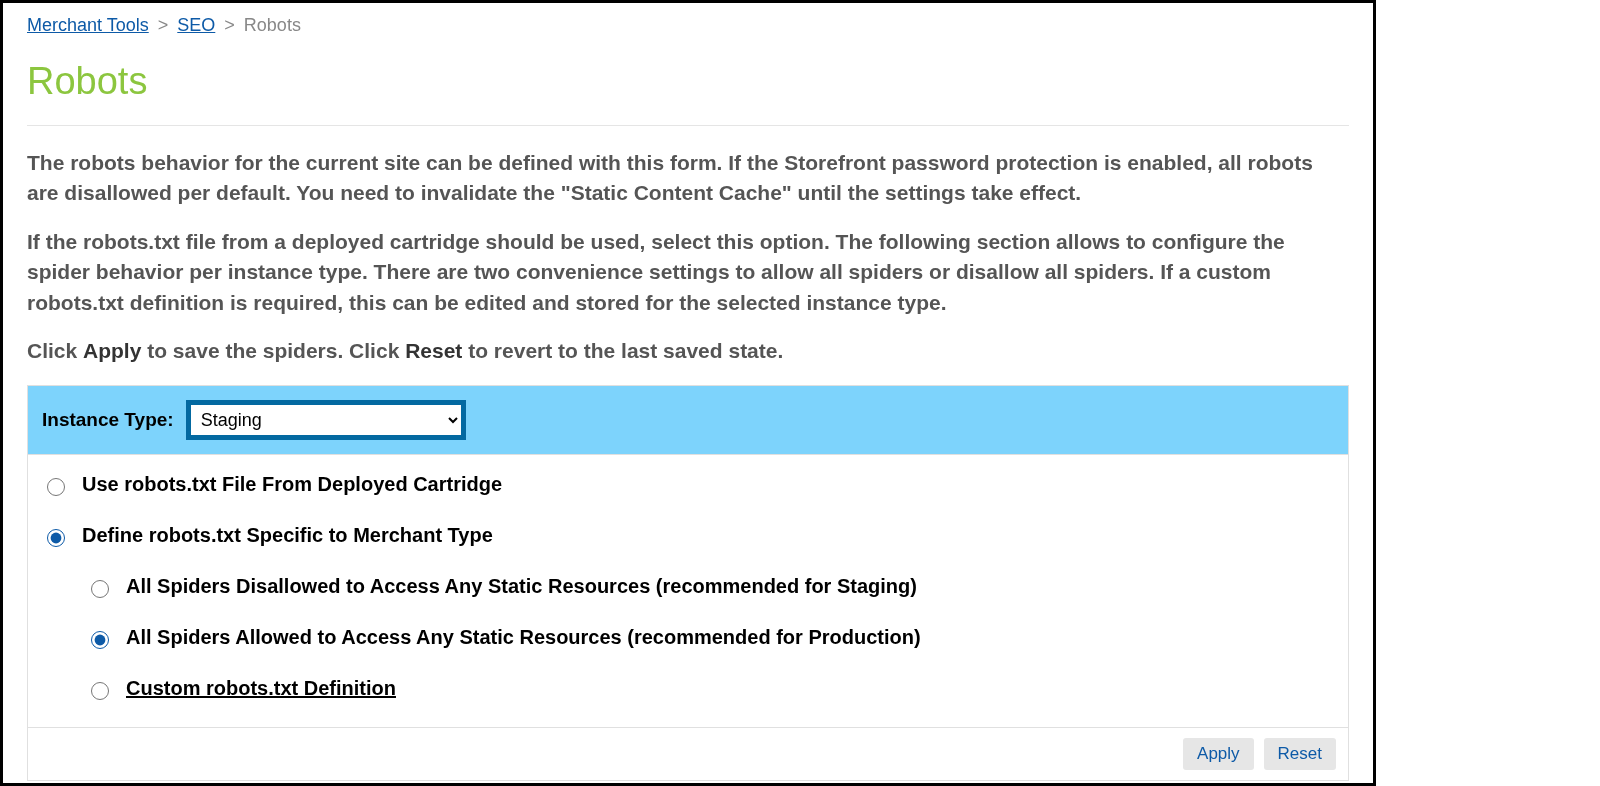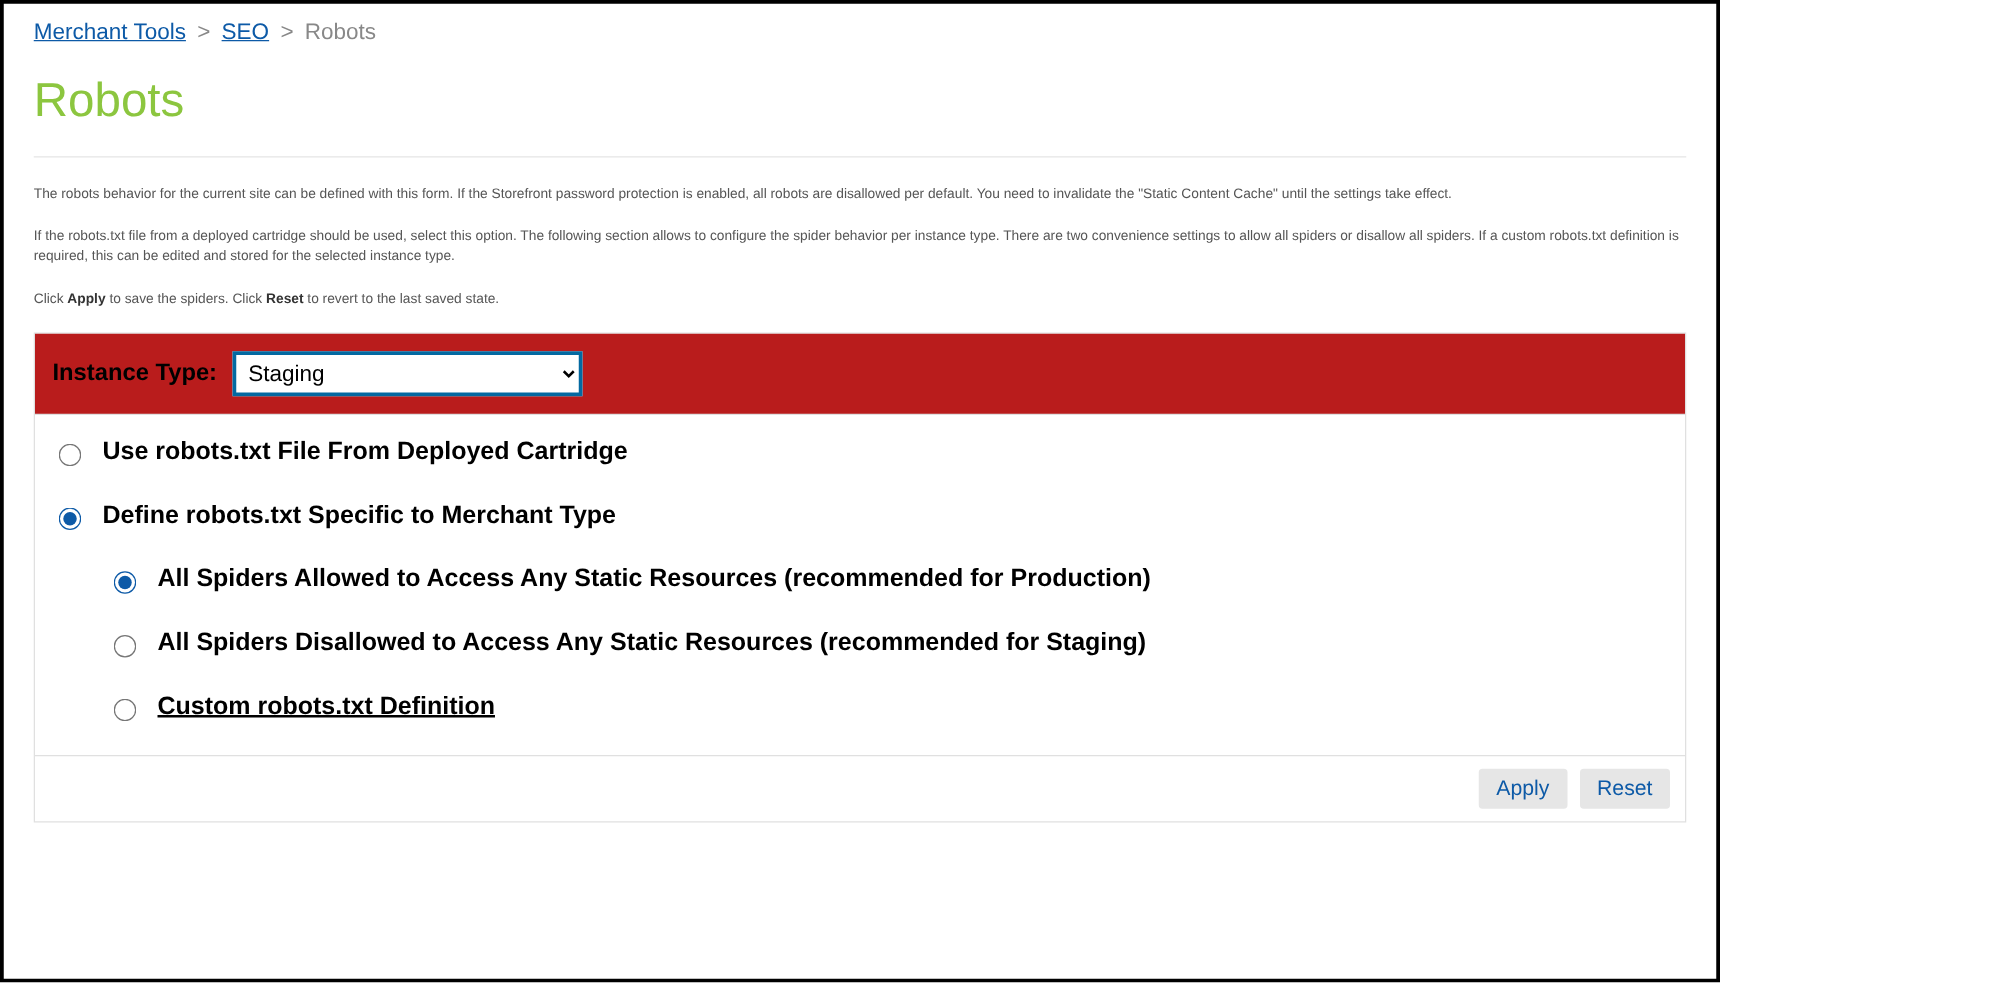--- a/index.html
+++ b/index.html
@@ -40,47 +40,48 @@
     font-weight: 400;
     margin: 0 0 22px 0;
   }
   hr.divider {
     border: none;
     border-top: 1px solid #e5e5e5;
     margin: 0 0 22px 0;
   }
   .description p {
     color: #555;
-    font-size: 11px;
+    font-size: 21px;
     line-height: 1.45;
     margin: 0 0 18px 0;
+    font-weight: bold;
   }
   .description strong { color: #333; }
   .panel {
     border: 1px solid #e0e0e0;
     margin-top: 12px;
   }
   .panel-header {
-    background: #b91c1c;
+    background: #7dd3fc;
     border-bottom: 1px solid #e0e0e0;
     padding: 14px 14px;
     display: flex;
     align-items: center;
     gap: 12px;
   }
   .panel-header label {
     font-size: 19px;
     font-weight: 700;
     color: #000;
   }
   .panel-header select {
     font-size: 18px;
     padding: 4px 6px;
     min-width: 280px;
-    border: 3px solid #0369a1;
+    border: 5px solid #0369a1;
     background: #fff;
   }
   .panel-body {
     padding: 18px 14px 26px 14px;
   }
   .radio-row {
     display: flex;
     align-items: flex-end;
     gap: 14px;
     margin-bottom: 28px;
@@ -156,27 +157,27 @@
           <input type="radio" name="robots-mode" style="">
           <span class="opt-label">Use robots.txt File From Deployed Cartridge</span>
         </div>
 
         <div class="radio-row">
           <input type="radio" name="robots-mode" checked="" style="">
           <span class="opt-label">Define robots.txt Specific to Merchant Type</span>
         </div>
 
         <div class="radio-row sub">
-          <input type="radio" name="spider-mode" checked="" style="">
-          <span class="opt-label">All Spiders Allowed to Access Any Static Resources (recommended for Production)</span>
+          <input type="radio" name="spider-mode" style="">
+          <span class="opt-label">All Spiders Disallowed to Access Any Static Resources (recommended for Staging)</span>
         </div>
 
         <div class="radio-row sub">
-          <input type="radio" name="spider-mode" style="">
-          <span class="opt-label">All Spiders Disallowed to Access Any Static Resources (recommended for Staging)</span>
+          <input type="radio" name="spider-mode" checked="" style="">
+          <span class="opt-label">All Spiders Allowed to Access Any Static Resources (recommended for Production)</span>
         </div>
 
         <div class="radio-row sub" style="margin-bottom:1px;text-decoration:underline;">
           <input type="radio" name="spider-mode" style="">
           <span class="opt-label">Custom robots.txt Definition</span>
         </div>
 
       </div>
 
       <div class="panel-footer">

